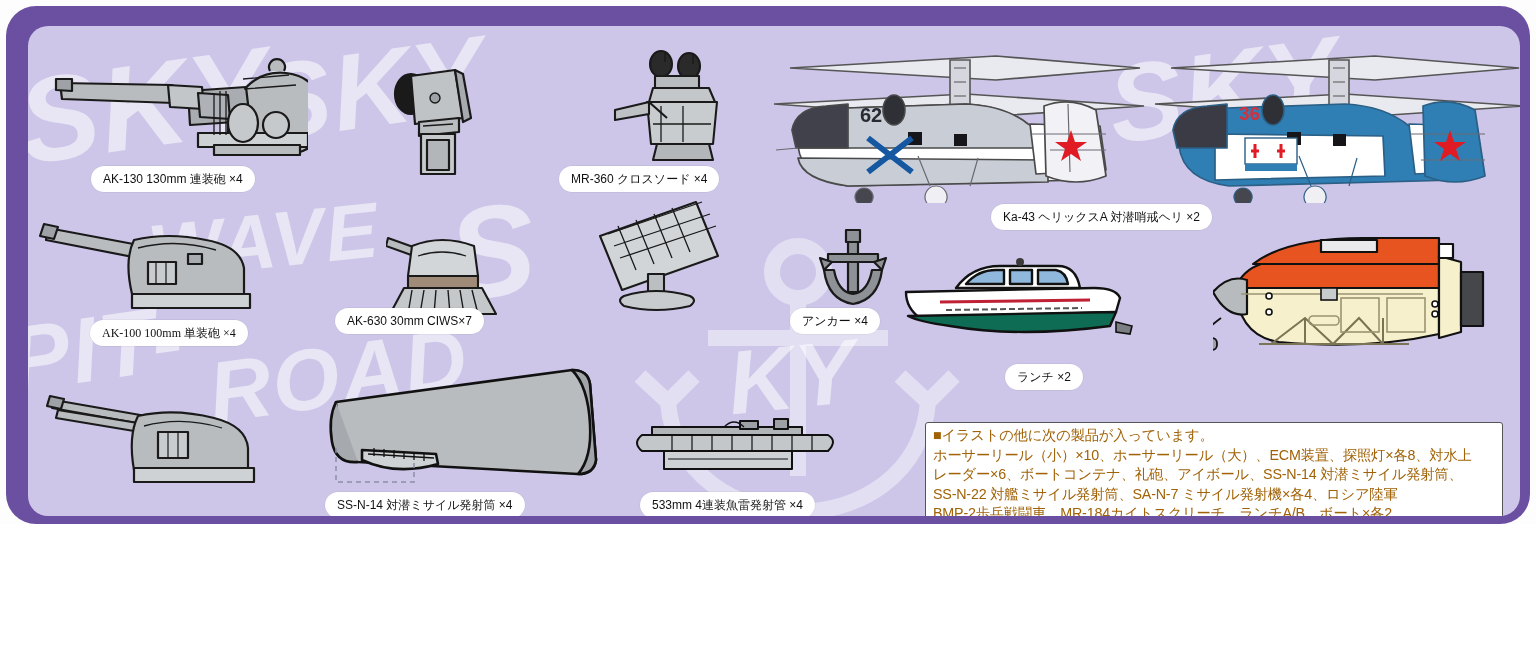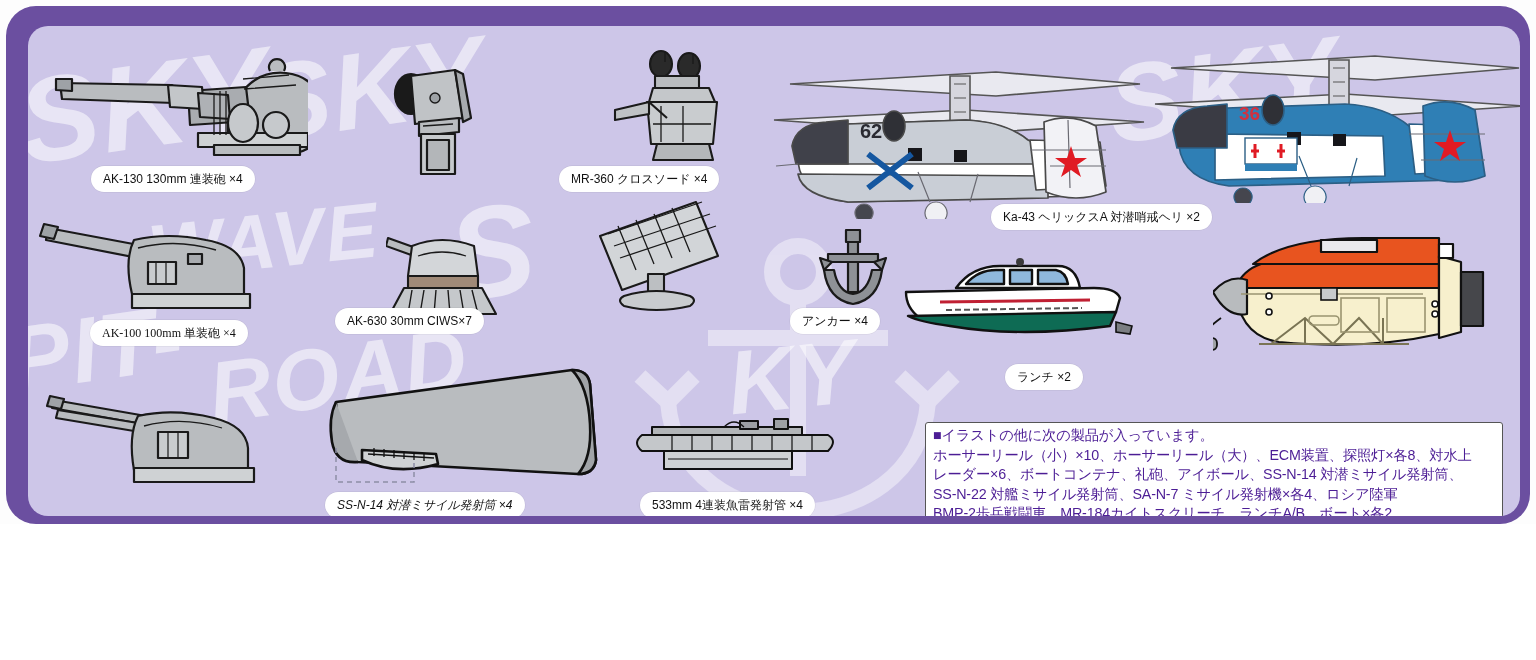--- a/index.html
+++ b/index.html
@@ -41,21 +41,21 @@
     text-align:center;
   }
 
   
   .infobox{
     position:absolute;left:897px;top:396px;width:578px;height:104px;
     background:#ffffff;border:1px solid #555;border-radius:3px;
     padding:3px 6px 0 7px;box-sizing:border-box;
   }
   .infobox div{
-    font-size:14.3px;line-height:19.6px;color:#4c1d95;white-space:nowrap;
+    font-size:14.3px;line-height:19.6px;color:#a16207;white-space:nowrap;
     font-family:"Liberation Sans","DejaVu Sans",sans-serif;letter-spacing:-.2px;
   }
 
   
   .bottom{position:absolute;left:0;top:524px;width:1536px;height:136px;background:#fff;}
 
   
   .ill{position:absolute;}
   .ill svg{display:block;}
 </style>
@@ -139,21 +139,21 @@
             <path d="M2 62 l34 -8 l0 12 l-34 6 z" fill="#bfc2c5"></path>
             <path d="M36 54 l18 16" fill="none"></path>
           </g>
           <g stroke="#1a1a1a" stroke-width="1.3" fill="none">
             <path d="M48 58 l0 36 M70 58 l0 36 M40 76 l58 0"></path>
             <path d="M52 4 l0 10 M80 6 l0 10"></path>
           </g>
         </svg>
       </div>
 
-      <div class="ill" style="left:740px;top:28px;text-align:center;">
+      <div class="ill" style="left:740px;top:12px;text-align:center;">
         <svg width="390" height="165" viewBox="0 0 390 165">
           <g stroke="#555" stroke-width="1.6" fill="none">
             <path d="M22 30 L228 18 L372 30 L228 42 Z" fill="#e9e9f0"></path>
             <path d="M6 66 L198 56 L376 68 L198 80 Z" fill="#e9e9f0"></path>
             <path d="M182 22 l20 0 l0 58 l-20 0 z" fill="#d6d6de"></path>
             <path d="M186 30 l12 0 M186 44 l12 0 M186 58 l12 0" stroke-width="1.2"></path>
           </g>
 
           <g stroke="#4a4a4a" stroke-width="1.7" stroke-linejoin="round">
             <path d="M30 108 q4 -34 48 -38 l120 -4 q40 2 64 22 l50 24 l0 30 l-232 6 q-46 -6 -50 -40 z" fill="#ffffff"></path>
@@ -381,21 +381,21 @@
 
       <div class="pill" style="left:63px;top:140px;">AK-130 130mm 連装砲 ×4</div>
       <div class="pill" style="left:531px;top:140px;text-align:center;">MR-360 クロスソード ×4</div>
       <div class="pill" style="left:963px;top:178px;">Ka-43 ヘリックスA 対潜哨戒ヘリ ×2</div>
 
       <div class="pill" style="left:62px;top:294px;font-family:Liberation Serif, serif;">AK-100 100mm 単装砲 ×4</div>
       <div class="pill" style="left:307px;top:282px;">AK-630 30mm CIWS×7</div>
       <div class="pill" style="left:762px;top:282px;">アンカー ×4</div>
       <div class="pill" style="left:977px;top:338px;">ランチ ×2</div>
 
-      <div class="pill" style="left:297px;top:466px;font-style:italic;">SS-N-14 対潜ミサイル発射筒 ×4</div>
+      <div class="pill" style="left:297px;top:466px;">SS-N-14 対潜ミサイル発射筒 ×4</div>
       <div class="pill" style="left:612px;top:466px;">533mm 4連装魚雷発射管 ×4</div>
 
       <div class="infobox">
         <div>■イラストの他に次の製品が入っています。</div>
         <div>ホーサーリール（小）×10、ホーサーリール（大）、ECM装置、探照灯×各8、対水上</div>
         <div>レーダー×6、ボートコンテナ、礼砲、アイボール、SS-N-14 対潜ミサイル発射筒、</div>
         <div>SS-N-22 対艦ミサイル発射筒、SA-N-7 ミサイル発射機×各4、ロシア陸軍</div>
         <div>BMP-2歩兵戦闘車、MR-184カイトスクリーチ、ランチA/B、ボート×各2</div>
       </div>
 

